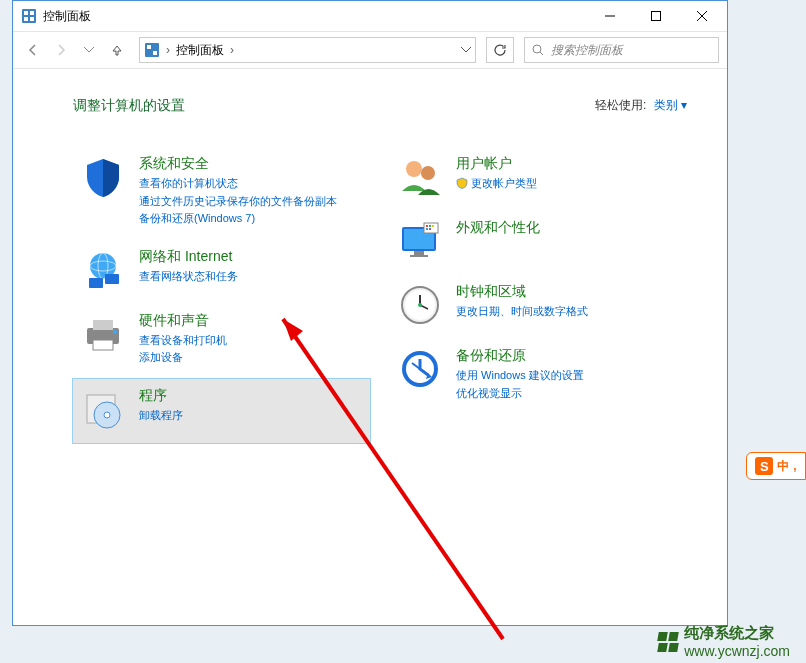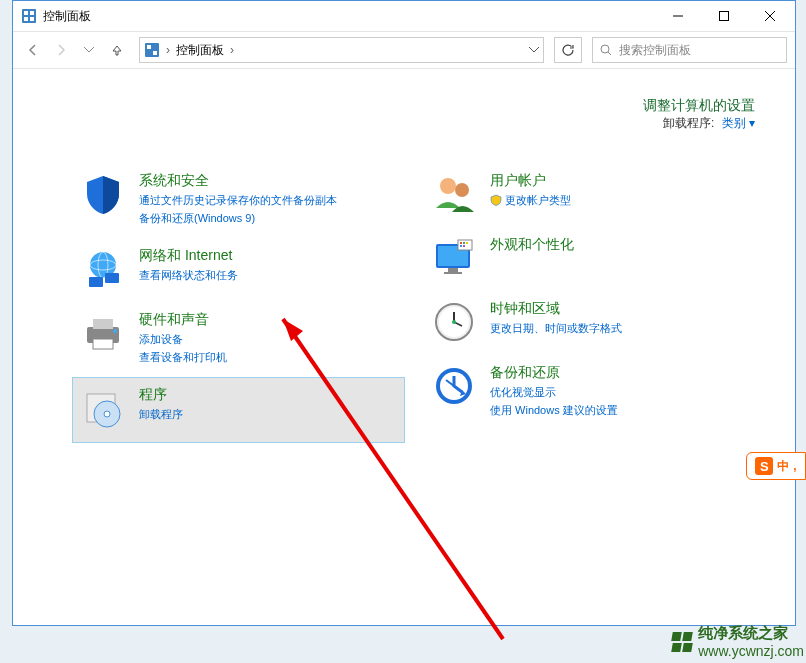--- a/index.html
+++ b/index.html
@@ -1,55 +1,55 @@
 <!DOCTYPE html>
 <html><head>
 <meta charset="utf-8">
 <style>
   * { box-sizing: border-box; margin: 0; padding: 0; font-family: "Microsoft YaHei UI", "Segoe UI", sans-serif; }
   body { width: 806px; height: 663px; background: #e8f0f5; overflow: hidden; position: relative; }
 
-  .window { position: absolute; left: 12px; top: 0; width: 784px; height: 626px; background: #fff; border: 1px solid #4a90d9; }
+  .window { position: absolute; left: 12px; top: 0; width: 716px; height: 626px; background: #fff; border: 1px solid #4a90d9; }
 
   .titlebar { height: 30px; display: flex; align-items: center; padding: 0 2px 0 8px; font-size: 12px; color: #000; }
   .titlebar .icon { width: 16px; height: 16px; margin-right: 6px; }
   .titlebar .title { flex: 1; }
   .tb-btn { width: 46px; height: 30px; display: flex; align-items: center; justify-content: center; color: #000; }
 
   .navbar { height: 38px; border-top: 1px solid #e5e5e5; border-bottom: 1px solid #e5e5e5; display: flex; align-items: center; padding: 0 8px; gap: 4px; }
   .nav-btn { width: 24px; height: 24px; display:flex; align-items:center; justify-content:center; color:#666; }
   .nav-btn.disabled { color: #bbb; }
   .addrbox { flex: 1; height: 26px; border: 1px solid #ccc; display: flex; align-items: center; padding: 0 4px; font-size: 12px; gap: 6px; margin: 0 6px; }
   .addrbox .sep { color: #666; }
   .addrbox .drop { margin-left: auto; color:#555; }
   .refresh { width: 28px; height: 26px; border: 1px solid #ccc; display:flex; align-items:center; justify-content:center; color:#444; }
-  .searchbox { width: 195px; height: 26px; border: 1px solid #ccc; display: flex; align-items: center; padding: 4px 6px; color: #888; font-size: 12px; gap: 6px; margin-left:6px;}
+  .searchbox { width: 195px; height: 26px; border: 1px solid #ccc; display: flex; align-items: center; padding: 4px 6px; color: #888; font-size: 12px; gap: 6px; margin-left:6px;font-style:italic;}
 
   .content { position: relative; padding: 28px 40px 0 60px; height: calc(100% - 68px); }
-  .heading-row { display: flex; align-items: flex-end; flex-direction: column; }
+  .heading-row { display: flex; align-items: flex-start; }
   .heading { font-size: 14px; color: #1a6b2f; flex: 1; }
   .viewby { font-size: 12px; color: #333; }
   .viewby .link { color: #0066cc; margin-left: 4px; margin-top: 22px; }
 
   .cols { display: flex; margin-top: 32px; gap: 20px; justify-content: space-between; }
   .col { flex: 1; }
 
   .cat { display: flex; align-items: flex-start; padding: 8px 8px 12px 8px; gap: 14px; }
   .cat.sel { background: #e5e5e5; outline: 1px solid #99d1ef; }
   .cat .iconwrap { width: 44px; height: 44px; flex-shrink: 0; display:flex; align-items:center; justify-content:center; }
   .cat .body { flex: 1; }
   .cat .title { font-size: 14px; color: #1a7a1a; margin-bottom: 2px; }
   .cat .sub { font-size: 11px; color: #0066cc; line-height: 1.6; }
 
   .arrow-annot { position: absolute; left: 140px; top: 220px; width: 380px; height: 360px; pointer-events:none; }
 
   .ime-badge { position: absolute; right: 0; top: 452px; width: 60px; height: 28px; background: #fff; border: 1px solid #ff6600; border-radius: 6px 0 0 6px; display:flex; align-items:center; justify-content:center; gap:4px; font-size:12px; color:#ff6600; font-weight:bold; }
   .ime-badge .sq { width:18px; height:18px; background:#ff6600; color:#fff; border-radius:3px; display:flex; align-items:center; justify-content:center; font-size:13px;}
 
-  .watermark { position: absolute; right: 2px; bottom: 4px; font-size: 15px; font-weight: bold; color: #2c6b1f; display:flex; align-items:center; gap:6px; }
+  .watermark { position: absolute; right: 16px; bottom: 4px; font-size: 15px; font-weight: bold; color: #2c6b1f; display:flex; align-items:center; gap:6px; }
   .wm-logo { width:20px; height:20px; display:grid; grid-template-columns:1fr 1fr; grid-template-rows:1fr 1fr; gap:2px; }
   .wm-logo span { background:#2c6b1f; transform: skewX(-10deg); }
   .wm-sub { font-size:14px; font-weight:normal; color:#2c6b1f; }
 
   svg { display:block; }
 </style>
 </head>
 <body>
 
 <div class="window">
@@ -134,39 +134,40 @@
           </svg>
         </span>
       <span>搜索控制面板</span>
     </div>
   </div>
 
   <div class="content">
     <div class="heading-row">
       <div class="heading">调整计算机的设置</div>
       <div class="viewby">
-        <span>卸载程序:</span>
+        <span>轻松使用:</span>
         <span class="link"><span>类别</span> ▾</span>
       </div>
     </div>
 
     <div class="cols">
       <div class="col">
 
         <div class="cat">
           <div class="iconwrap">
               <svg width="44" height="44" viewBox="0 0 44 44">
                 <path d="M22 4 L38 10 V22 C38 32 30 40 22 42 C14 40 6 32 6 22 V10 Z" fill="#1e6fd9"></path>
                 <path d="M22 4 L38 10 V22 C38 32 30 40 22 42 V4 Z" fill="#0d4a9e"></path>
               </svg>
             </div>
           <div class="body">
             <div class="title">系统和安全</div>
+            <div class="sub">查看你的计算机状态</div>
             <div class="sub">通过文件历史记录保存你的文件备份副本</div>
-            <div class="sub">备份和还原(Windows 9)</div>
+            <div class="sub">备份和还原(Windows 7)</div>
           </div>
         </div>
 
         <div class="cat">
           <div class="iconwrap">
               <svg width="44" height="44" viewBox="0 0 44 44">
                 <circle cx="22" cy="18" r="13" fill="#3fa9f5"></circle>
                 <ellipse cx="22" cy="18" rx="13" ry="5" fill="none" stroke="#fff" opacity="0.6"></ellipse>
                 <ellipse cx="22" cy="18" rx="5" ry="13" fill="none" stroke="#fff" opacity="0.6"></ellipse>
                 <rect x="8" y="30" width="14" height="10" fill="#1e6fd9" rx="1"></rect>
@@ -183,22 +184,22 @@
           <div class="iconwrap">
               <svg width="44" height="44" viewBox="0 0 44 44">
                 <rect x="6" y="16" width="32" height="16" fill="#888" rx="2"></rect>
                 <rect x="12" y="8" width="20" height="10" fill="#ccc"></rect>
                 <rect x="12" y="28" width="20" height="10" fill="#fff" stroke="#888"></rect>
                 <circle cx="34" cy="20" r="2" fill="#3fa9f5"></circle>
               </svg>
             </div>
           <div class="body">
             <div class="title">硬件和声音</div>
+            <div class="sub">查看设备和打印机</div>
             <div class="sub">添加设备</div>
-            <div class="sub">查看设备和打印机</div>
           </div>
         </div>
 
         <div class="cat sel">
           <div class="iconwrap">
               <svg width="44" height="44" viewBox="0 0 44 44">
                 <rect x="6" y="8" width="28" height="28" fill="#eee" stroke="#aaa"></rect>
                 <circle cx="26" cy="28" r="13" fill="#c9e0f5" stroke="#4a90d9"></circle>
                 <circle cx="26" cy="28" r="3" fill="#fff" stroke="#4a90d9"></circle>
               </svg>
@@ -271,22 +272,22 @@
               <svg width="44" height="44" viewBox="0 0 44 44">
                 <circle cx="22" cy="22" r="18" fill="#1e6fd9"></circle>
                 <circle cx="22" cy="22" r="14" fill="#fff"></circle>
                 <path d="M22 12 L22 22 L30 28" fill="none" stroke="#1e6fd9" stroke-width="3"></path>
                 <path d="M14 16 L22 22" stroke="#1e6fd9" stroke-width="2"></path>
                 <polygon points="30,26 34,30 28,32" fill="#1e6fd9"></polygon>
               </svg>
             </div>
           <div class="body">
             <div class="title">备份和还原</div>
+            <div class="sub">使用 Windows 建议的设置</div>
             <div class="sub">优化视觉显示</div>
-            <div class="sub">使用 Windows 建议的设置</div>
           </div>
         </div>
 
       </div>
     </div>
 
     <svg class="arrow-annot" viewBox="0 0 380 360">
       <line x1="350" y1="350" x2="130" y2="30" stroke="#e60000" stroke-width="4"></line>
       <polygon points="130,30 150,42 138,52" fill="#e60000"></polygon>
     </svg>

